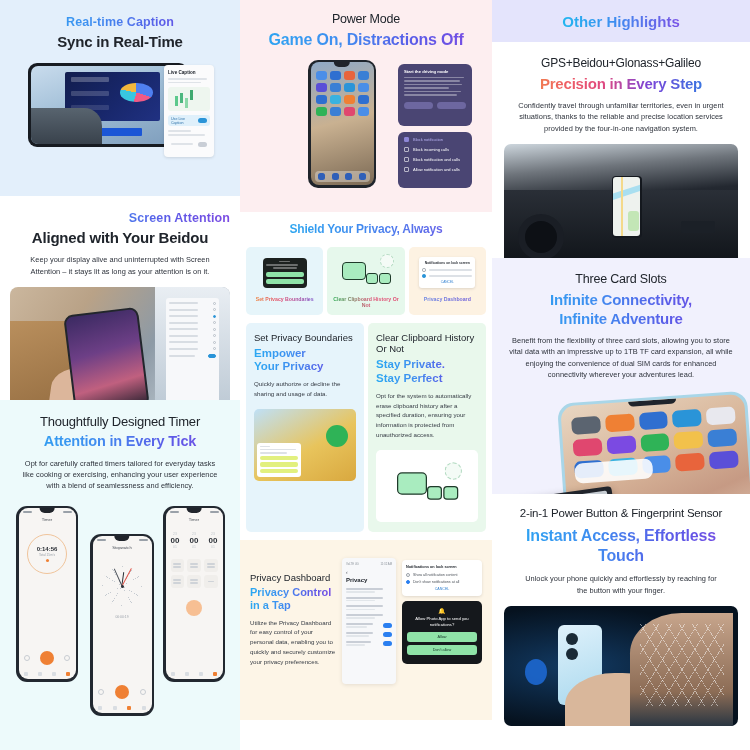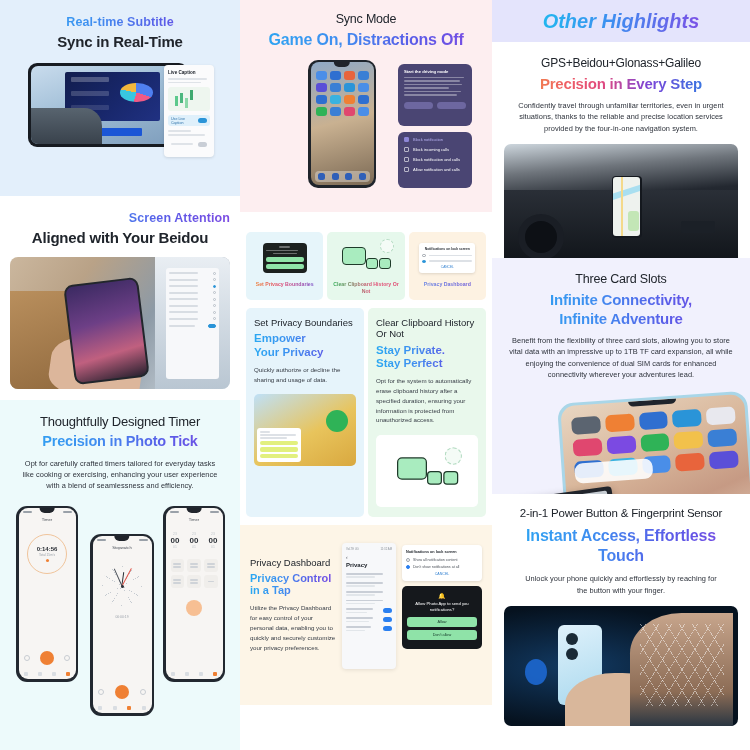--- a/index.html
+++ b/index.html
@@ -329,21 +329,21 @@
   .dr-notif .r i.on { background: #2a7ff0; border-color: #2a7ff0; }
   .dr-notif .r span { font-size: 3.6px; color: #4b5159; }
   .dr-notif .cancel { font-size: 3.6px; color: #2f7fd0; text-align: center; margin-top: 2px; }
   .dr-dark { background: #15181c; border-radius: 5px; padding: 6px 5px; text-align: center; }
   .dr-dark .ico { font-size: 6px; color: #8fe3a8; margin-bottom: 2px; }
   .dr-dark .q { font-size: 4.2px; color: #ffffff; line-height: 1.45; margin-bottom: 4px; }
   .dr-dark .btn { background: #8fe3a8; border-radius: 3px; font-size: 3.8px; color: #15392a; padding: 3px 0; margin-bottom: 3px; }
 
   
   .s-oh { background: #e4e4fc; height: 42px; display: flex; align-items: center; justify-content: center; }
-  .oh-title { font-size: 20px; font-weight: 700; font-style: italic; }
+  .oh-title { font-size: 15px; font-weight: 700; }
   .s-gps { background: #ffffff; padding: 14px 12px 10px; height: 216px; }
   .gps-photo {
     margin-top: 10px; height: 120px; border-radius: 7px; position: relative; overflow: hidden;
     background: linear-gradient(175deg,#cdd6dd 0%,#6f757c 22%,#232830 44%,#141821 100%);
   }
   .gps-dash {
     position: absolute; left: 0; bottom: 0; width: 100%; height: 62%;
     background: linear-gradient(180deg,#2a2f37 0%,#101419 100%);
   }
   .gps-wheel {
@@ -435,21 +435,21 @@
   }
 </style>
 </head>
 <body>
 
 <div class="page">
 
   <div class="col col-left">
 
     <section class="panel s-subtitle">
-      <div class="kicker grad-blue" style="font-size:12.5px;font-weight:700;">Real-time Subtitle</div>
+      <div class="kicker grad-blue" style="font-size:12.5px;font-weight:700;">Real-time Caption</div>
       <div class="headline" style="color:#20252c;margin-top:2px;">Sync in Real-Time</div>
 
       <div class="subtitle-stage">
         <div class="tv-phone">
           <div class="tv-inner">
             <div class="tv-screen"></div>
             <div class="tv-caption"></div>
             <div class="tv-people"></div>
           </div>
         </div>
@@ -469,20 +469,21 @@
             <span class="cc-knob off"></span>
           </div>
         </div>
       </div>
 
     </section>
 
     <section class="panel s-attention">
       <div class="kicker grad-blue" style="font-size:12.5px;font-weight:700;text-align:right;">Screen Attention</div>
       <div class="headline" style="color:#20252c;margin-top:2px;">Aligned with Your Beidou</div>
+      <div class="body-txt" style="margin-top:7px;padding:0 8px;">Keep your display alive and uninterrupted with Screen Attention – it stays lit as long as your attention is on it.</div>
 
       <div class="attention-photo">
         <div class="ap-table"></div>
         <div class="ap-window"></div>
         <div class="ap-hand"></div>
         <div class="ap-phone">
             <div class="sc"></div>
           </div>
         <div class="ap-settings">
           <div class="row">
@@ -520,21 +521,21 @@
           <div class="row">
               <i style="width:55%"></i>
               <b class="on" style="width:8px;height:4px;border-radius:2px"></b>
             </div>
         </div>
       </div>
     </section>
 
     <section class="panel s-timer">
       <div class="headline" style="color:#20252c;font-weight:400;font-size:13px;">Thoughtfully Designed Timer</div>
-      <div class="headline grad-blue" style="font-size:14.5px;margin-top:3px;">Precision in Photo Tick</div>
+      <div class="headline grad-blue" style="font-size:14.5px;margin-top:3px;">Attention in Every Tick</div>
       <div class="body-txt" style="margin-top:7px;padding:0 12px;">Opt for carefully crafted timers tailored for everyday tasks like cooking or exercising, enhancing your user experience with a blend of seamlessness and efficiency.</div>
 
       <div class="timer-stage">
 
         <div class="tphone tp1">
           <div class="sc">
             <div class="notch"></div>
             <div class="tp-status">
                 <i></i>
                 <u></u>
@@ -647,21 +648,21 @@
             </div>
           </div>
         </div>
       </div>
     </section>
   </div>
 
   <div class="col col-mid">
 
     <section class="panel s-game">
-      <div class="headline" style="color:#20252c;font-weight:400;font-size:12.5px;">Sync Mode</div>
+      <div class="headline" style="color:#20252c;font-weight:400;font-size:12.5px;">Power Mode</div>
       <div class="headline grad-blue" style="font-size:16px;margin-top:3px;">Game On, Distractions Off</div>
 
       <div class="game-stage">
         <div class="gm-phone">
           <div class="gm-screen">
             <div class="notch"></div>
             <div class="gm-icons">
               <span style="background:#4a8ee8"></span>
               <span style="background:#2f6fd0"></span>
               <span style="background:#e8643c"></span>
@@ -717,20 +718,21 @@
           </div>
           <div class="gm-opt">
             <em></em>
             <span>Allow notification and calls</span>
           </div>
         </div>
       </div>
     </section>
 
     <section class="panel s-shield">
+      <div class="headline grad-cyanpurple" style="font-size:12px;">Shield Your Privacy, Always</div>
 
       <div class="shield-row">
         <div class="sr-card a">
           <div class="sr-art">
             <div class="mini-dark">
               <div class="l" style="width:28%;margin:0 auto 2px"></div>
               <div class="l" style="width:84%"></div>
               <div class="l" style="width:64%;margin:0 auto 2px"></div>
               <div class="g"></div>
               <div class="g"></div>

